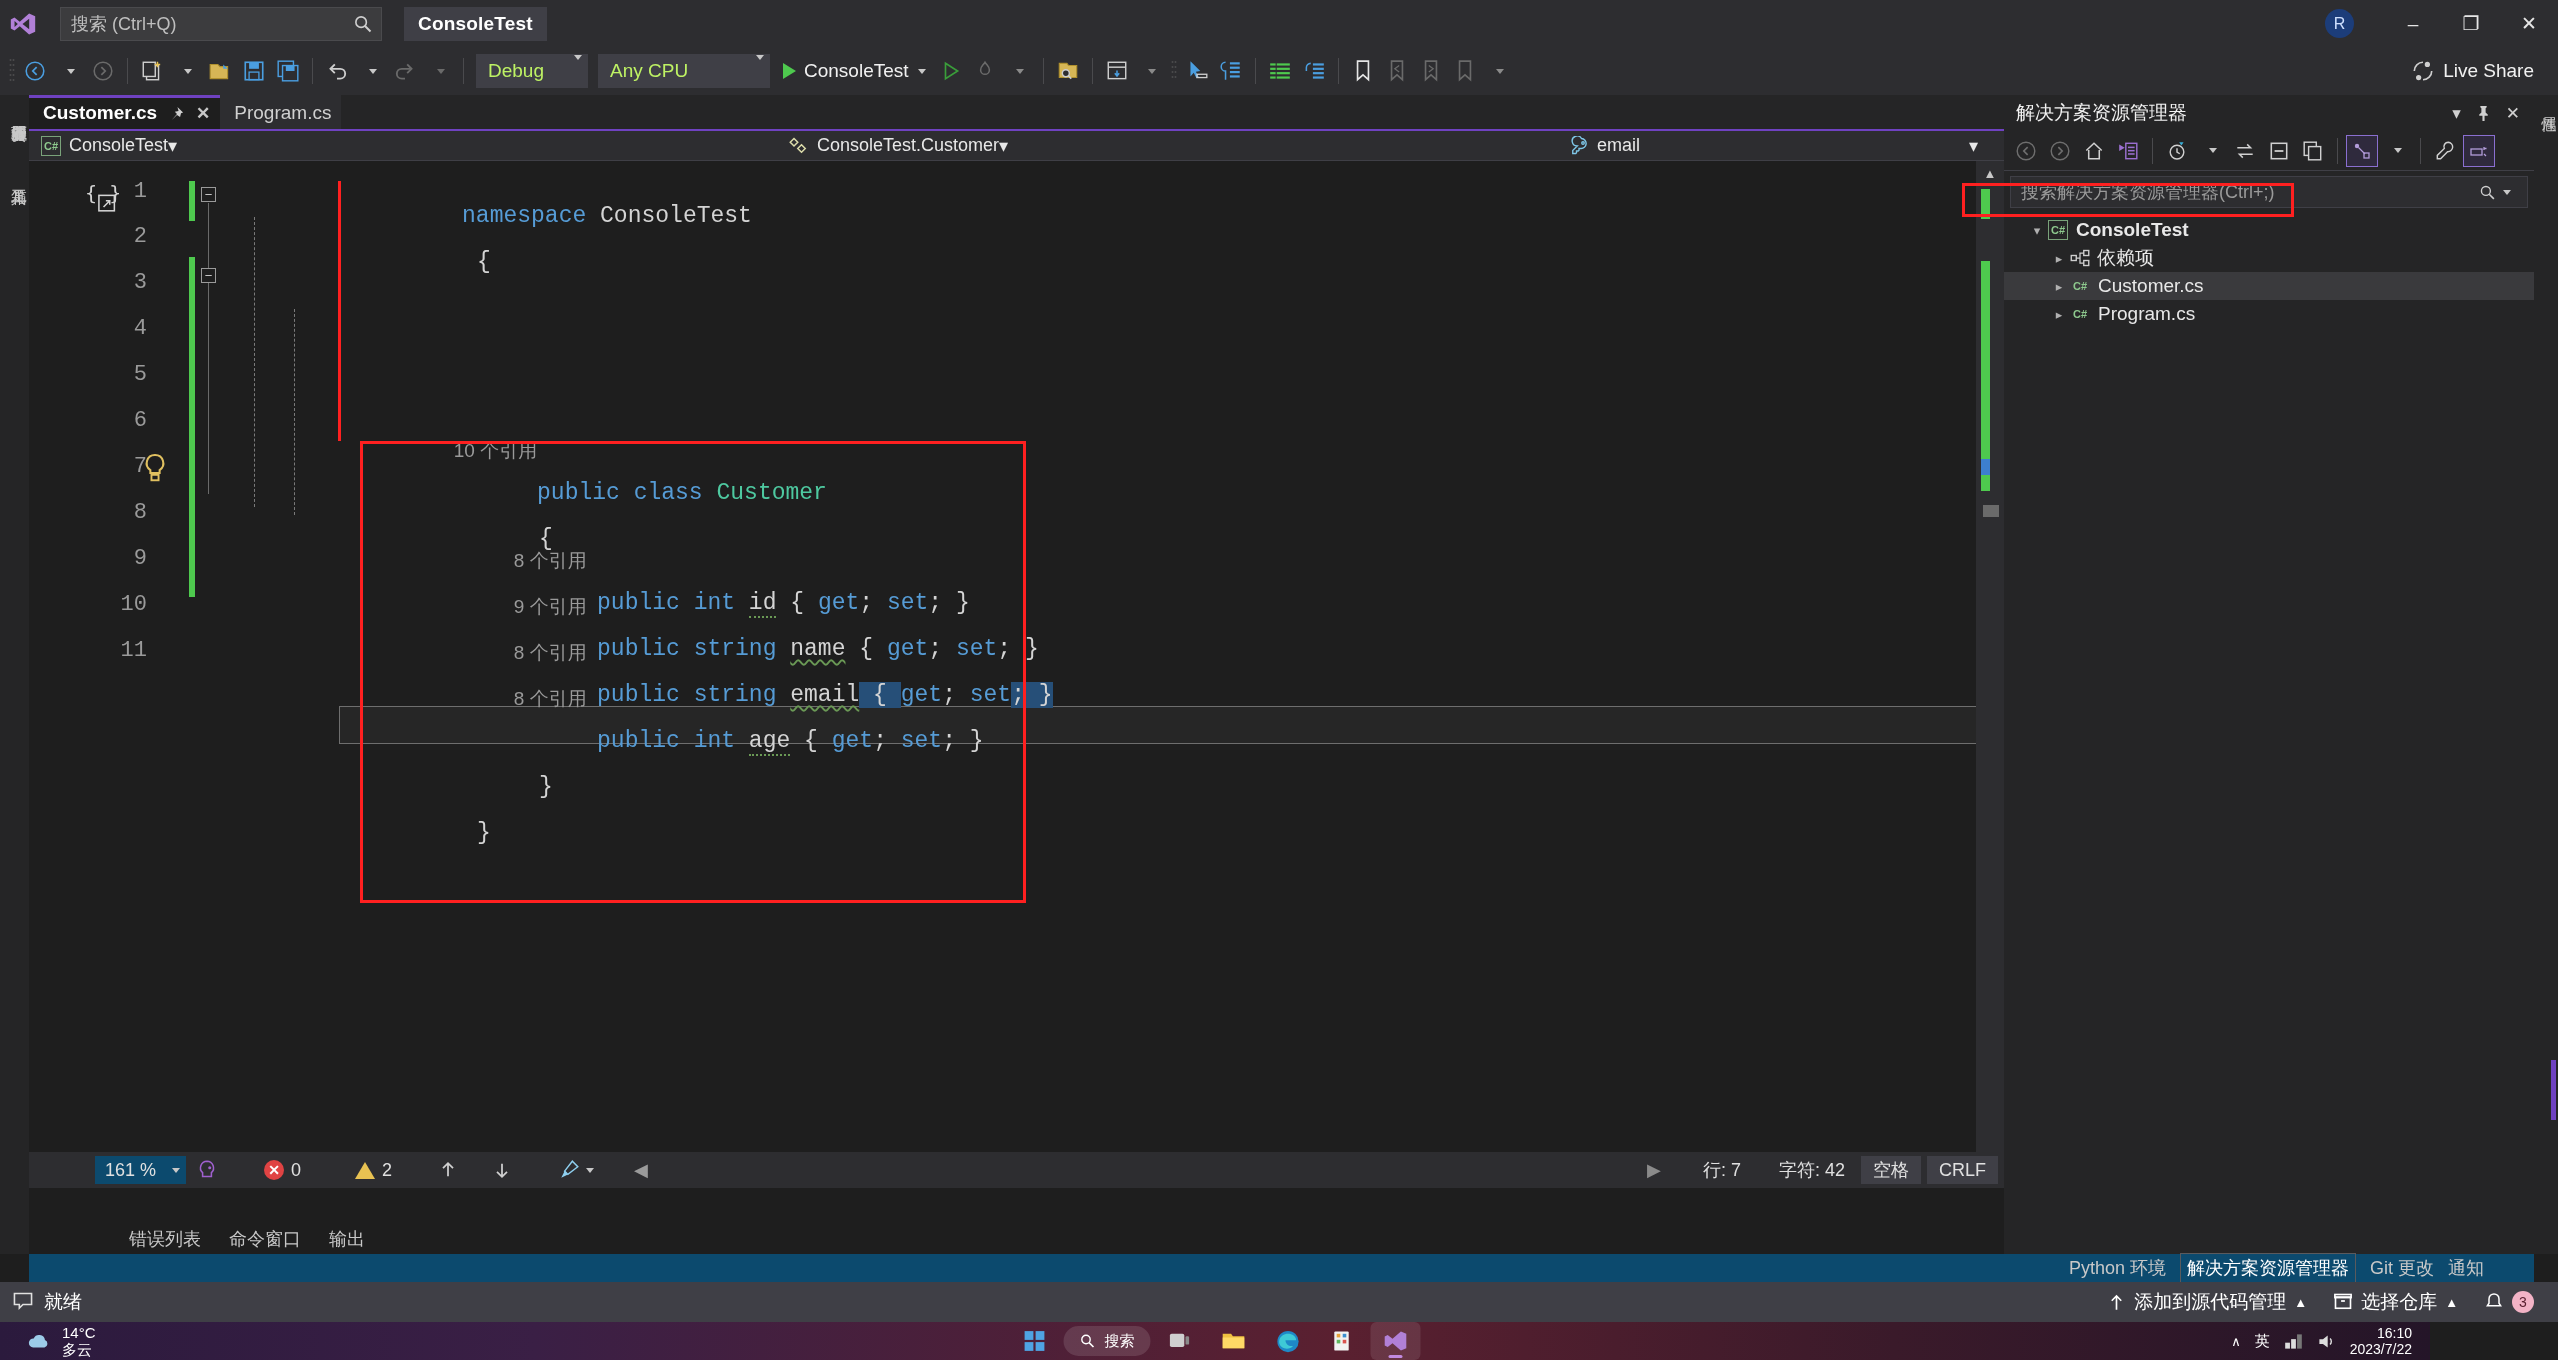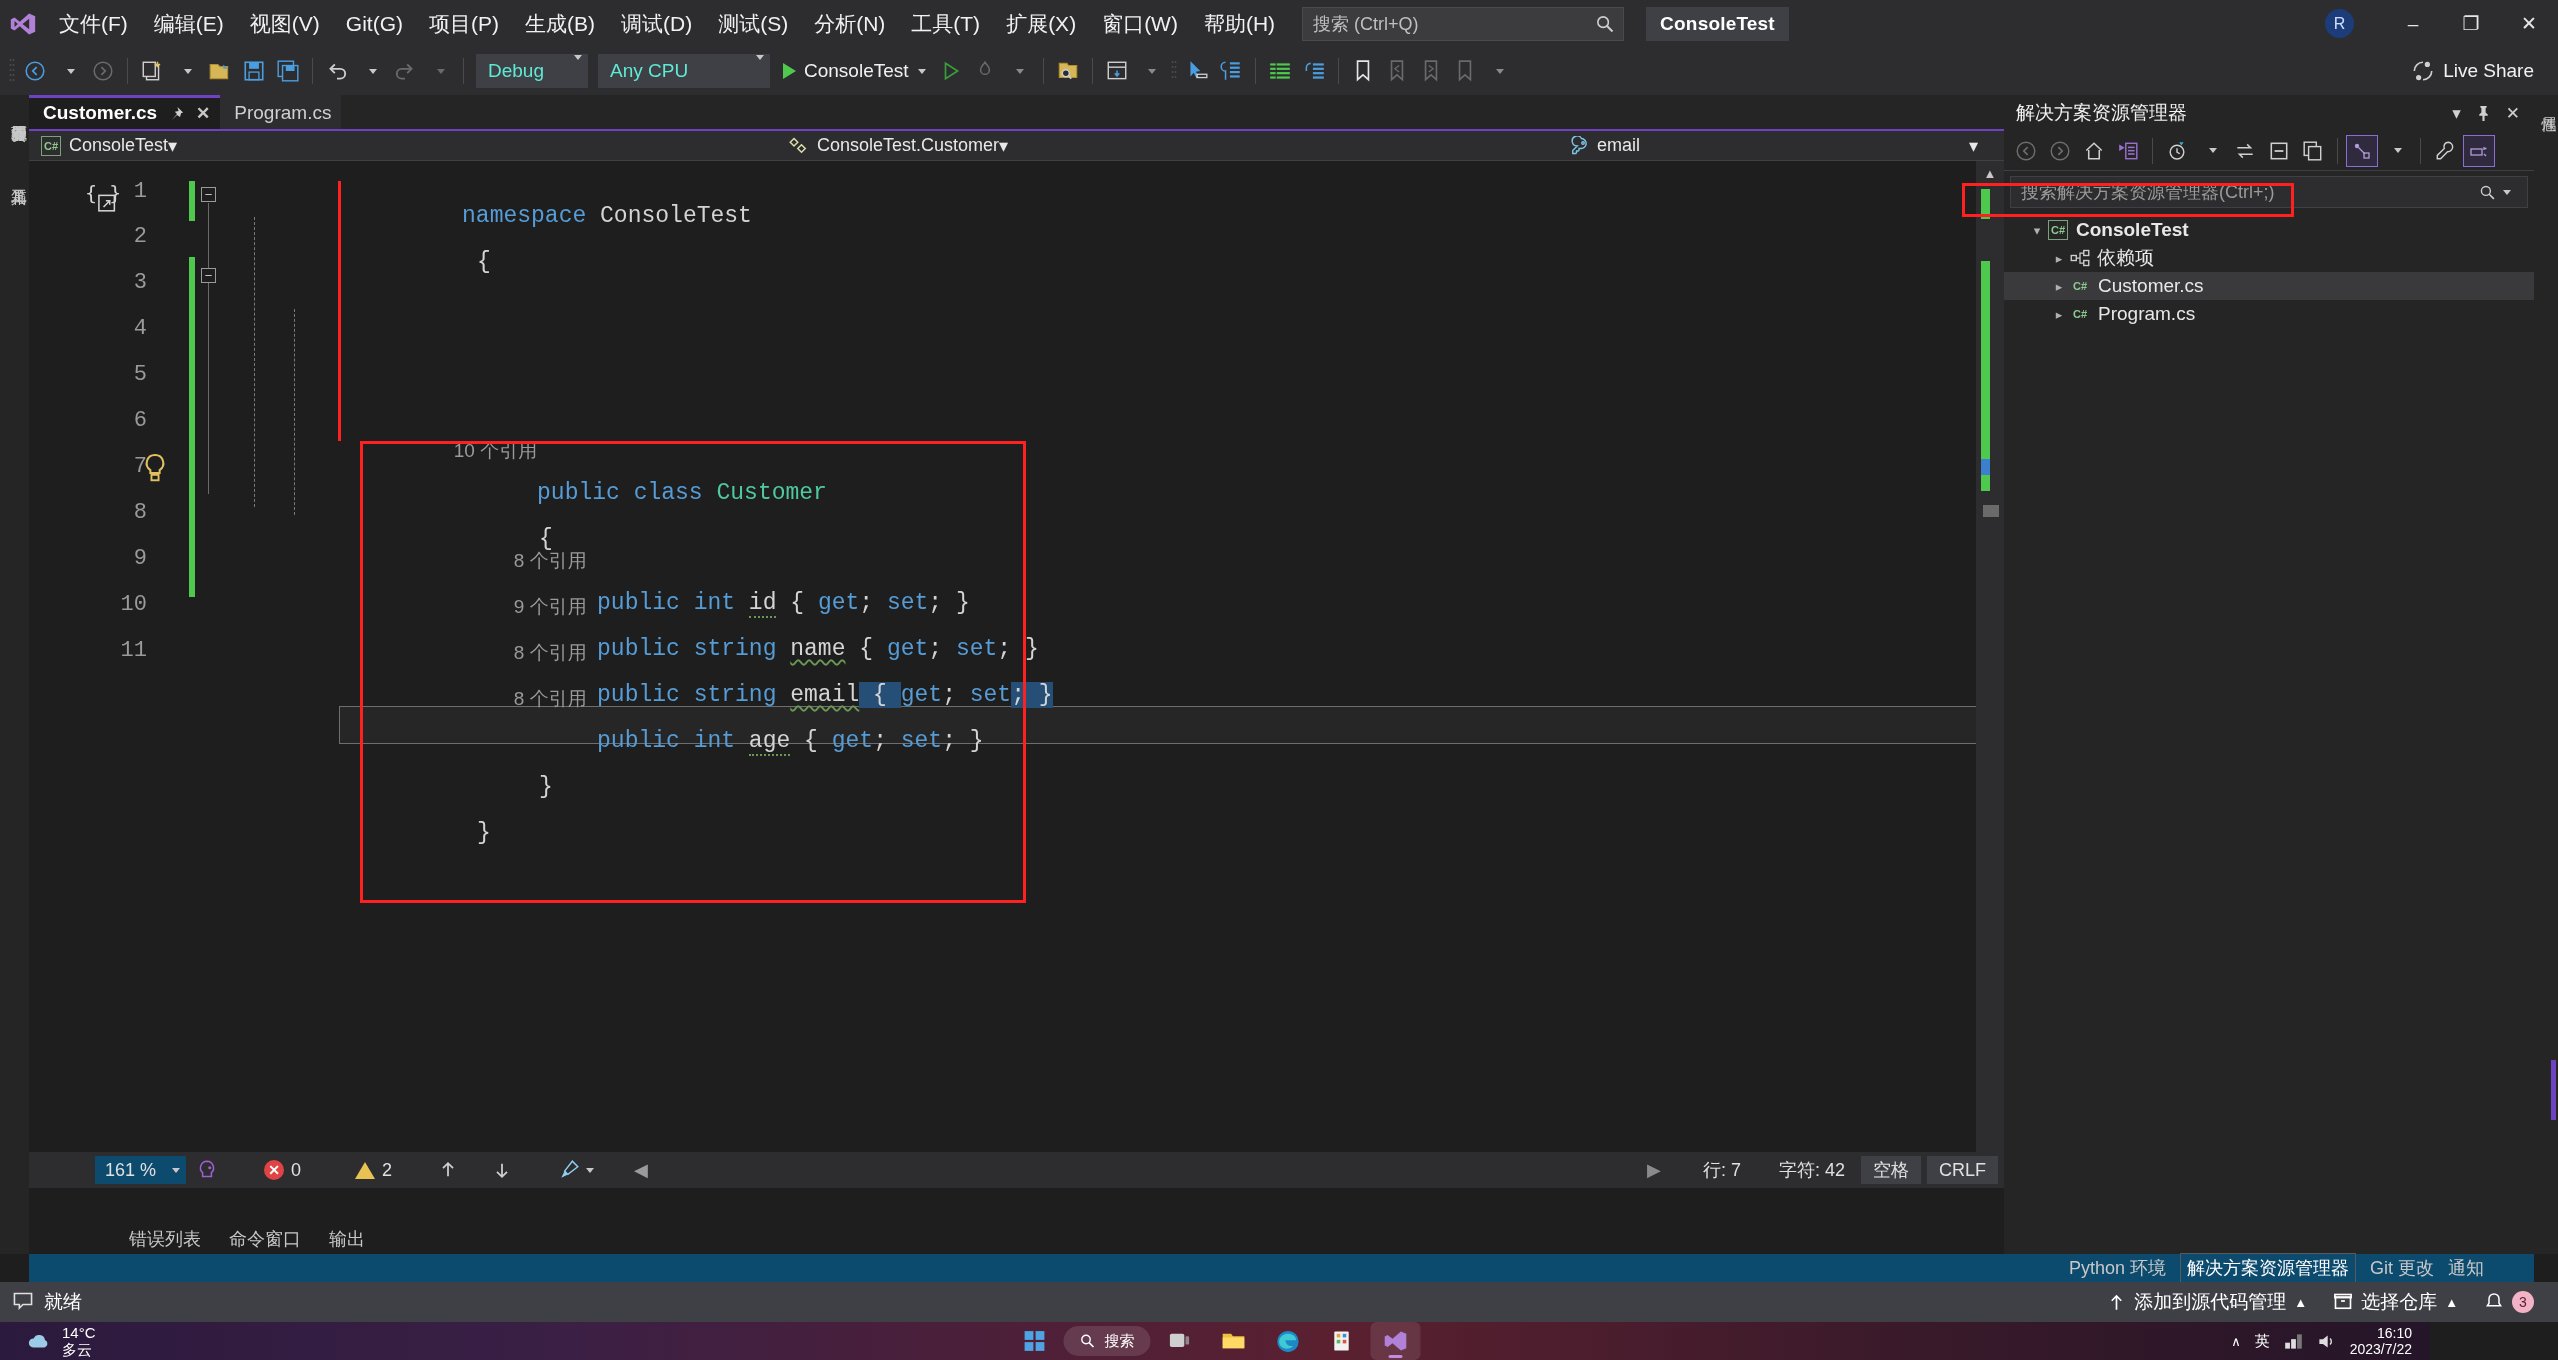--- a/index.html
+++ b/index.html
@@ -49,21 +49,21 @@
     position:absolute; left:0; top:47px; width:2558px; height:48px;
     background:#2d2d30; display:flex; align-items:center; padding-left:6px;
   }
   .grip { width:12px; height:30px; opacity:.5; }
   .tbtn { height:40px; min-width:34px; padding:0 5px; display:flex; align-items:center; justify-content:center; }
   .tbtn svg { display:block; }
   .tsep { width:1px; height:26px; background:#4a4a4d; margin:0 7px; }
   .caret { width:0;height:0;border-left:4px solid transparent;border-right:4px solid transparent;
            border-top:5px solid #c8c8c8; margin-left:3px; }
   .combo {
-    height:34px; background:#3f3f46; color:#5eead4; font-size:19px;
+    height:34px; background:#3f3f46; color:#bef264; font-size:19px;
     display:flex; align-items:center; padding:0 6px 0 12px; margin:0 5px;
   }
   .combo .lbl { white-space:nowrap; }
   .combo .cv { margin-left:auto; padding-left:18px; }
   .run-btn { display:flex; align-items:center; height:40px; padding:0 8px; color:#f1f1f1; font-size:19px; }
   .play { width:0;height:0;border-top:8px solid transparent;border-bottom:8px solid transparent;
           border-left:13px solid #4ec94e; margin-right:8px; }
   .liveshare { margin-left:auto; display:flex; align-items:center; color:#f1f1f1; font-size:19px; padding-right:24px; }
 
   
@@ -234,35 +234,20 @@
 </head>
 <body>
 
 <div id="app">
 
   <div class="titlebar">
     <div class="vs-logo">
       <svg viewBox="0 0 32 32">
           <path fill="#b180d7" d="M23.5 3 31 6.5v19L23.5 29 12 18.8 5.5 24 1 21.6V10.4L5.5 8 12 13.2 23.5 3zM5.6 12.3v7.4L9.6 16 5.6 12.3zM23.6 9.6 15.4 16l8.2 6.4V9.6z"></path>
         </svg>
-    </div>
-    <div class="menu">
-      <div class="menu-item">文件(F)</div>
-      <div class="menu-item">编辑(E)</div>
-      <div class="menu-item">视图(V)</div>
-      <div class="menu-item">Git(G)</div>
-      <div class="menu-item">项目(P)</div>
-      <div class="menu-item">生成(B)</div>
-      <div class="menu-item">调试(D)</div>
-      <div class="menu-item">测试(S)</div>
-      <div class="menu-item">分析(N)</div>
-      <div class="menu-item">工具(T)</div>
-      <div class="menu-item">扩展(X)</div>
-      <div class="menu-item">窗口(W)</div>
-      <div class="menu-item">帮助(H)</div>
     </div>
     <div class="search-box">
       <span class="ph">搜索 (Ctrl+Q)</span>
       <svg class="mag" viewBox="0 0 16 16">
           <circle cx="6.5" cy="6.5" r="4.2" fill="none" stroke="#cfcfcf" stroke-width="1.3"></circle>
           <line x1="9.6" y1="9.6" x2="14" y2="14" stroke="#cfcfcf" stroke-width="1.5"></line>
         </svg>
     </div>
     <div class="proj-chip">ConsoleTest</div>
     <div class="tb-right">

